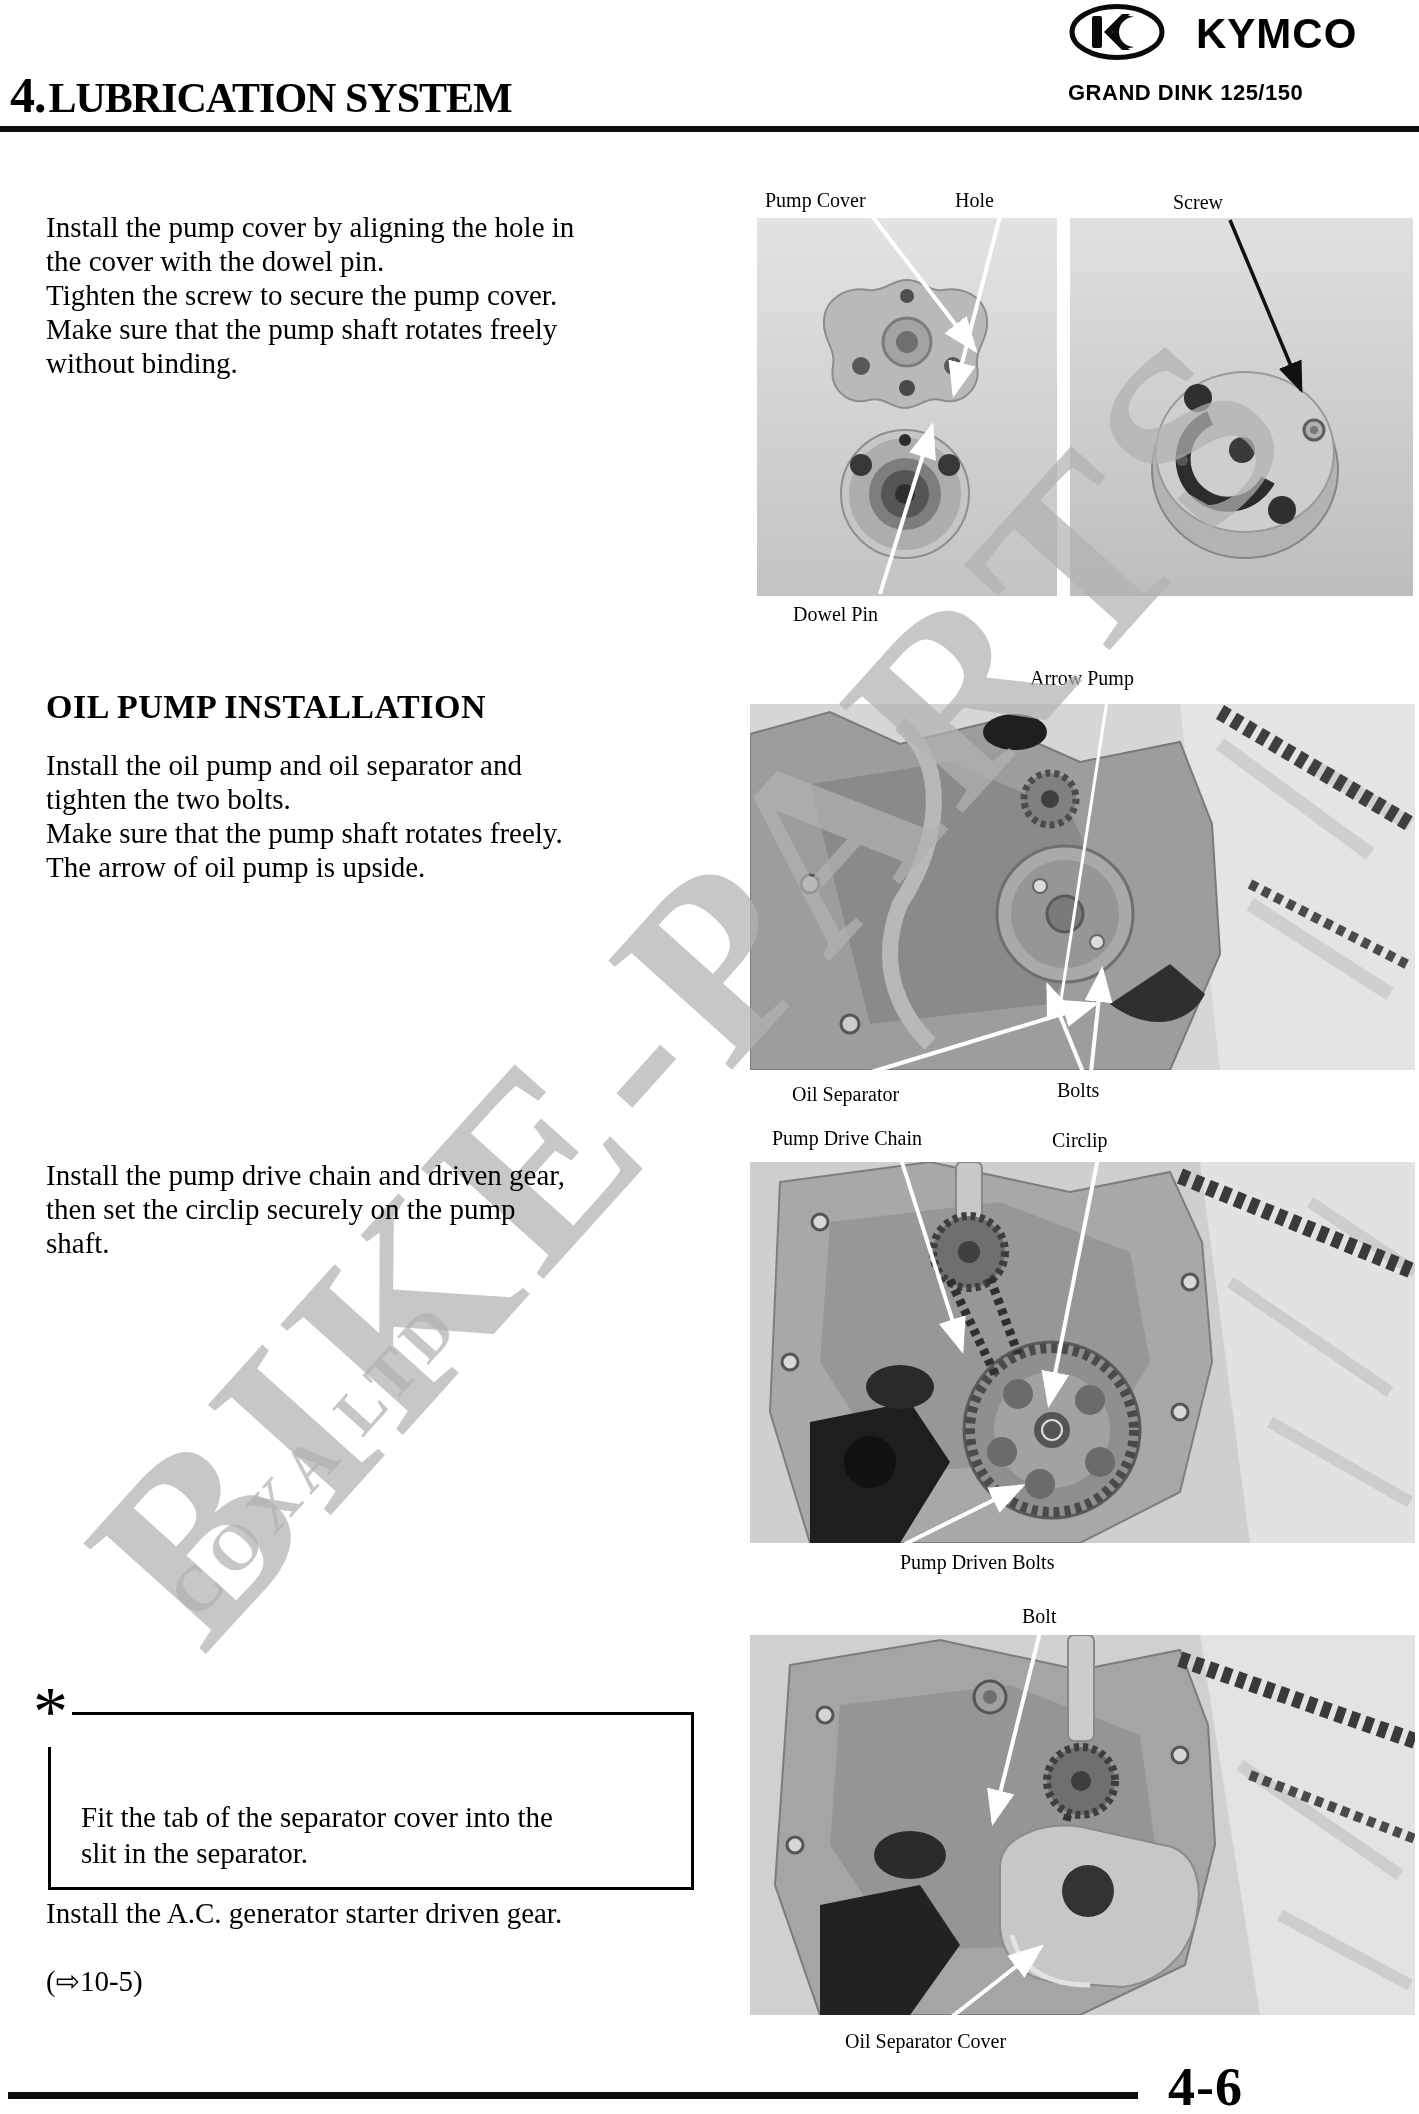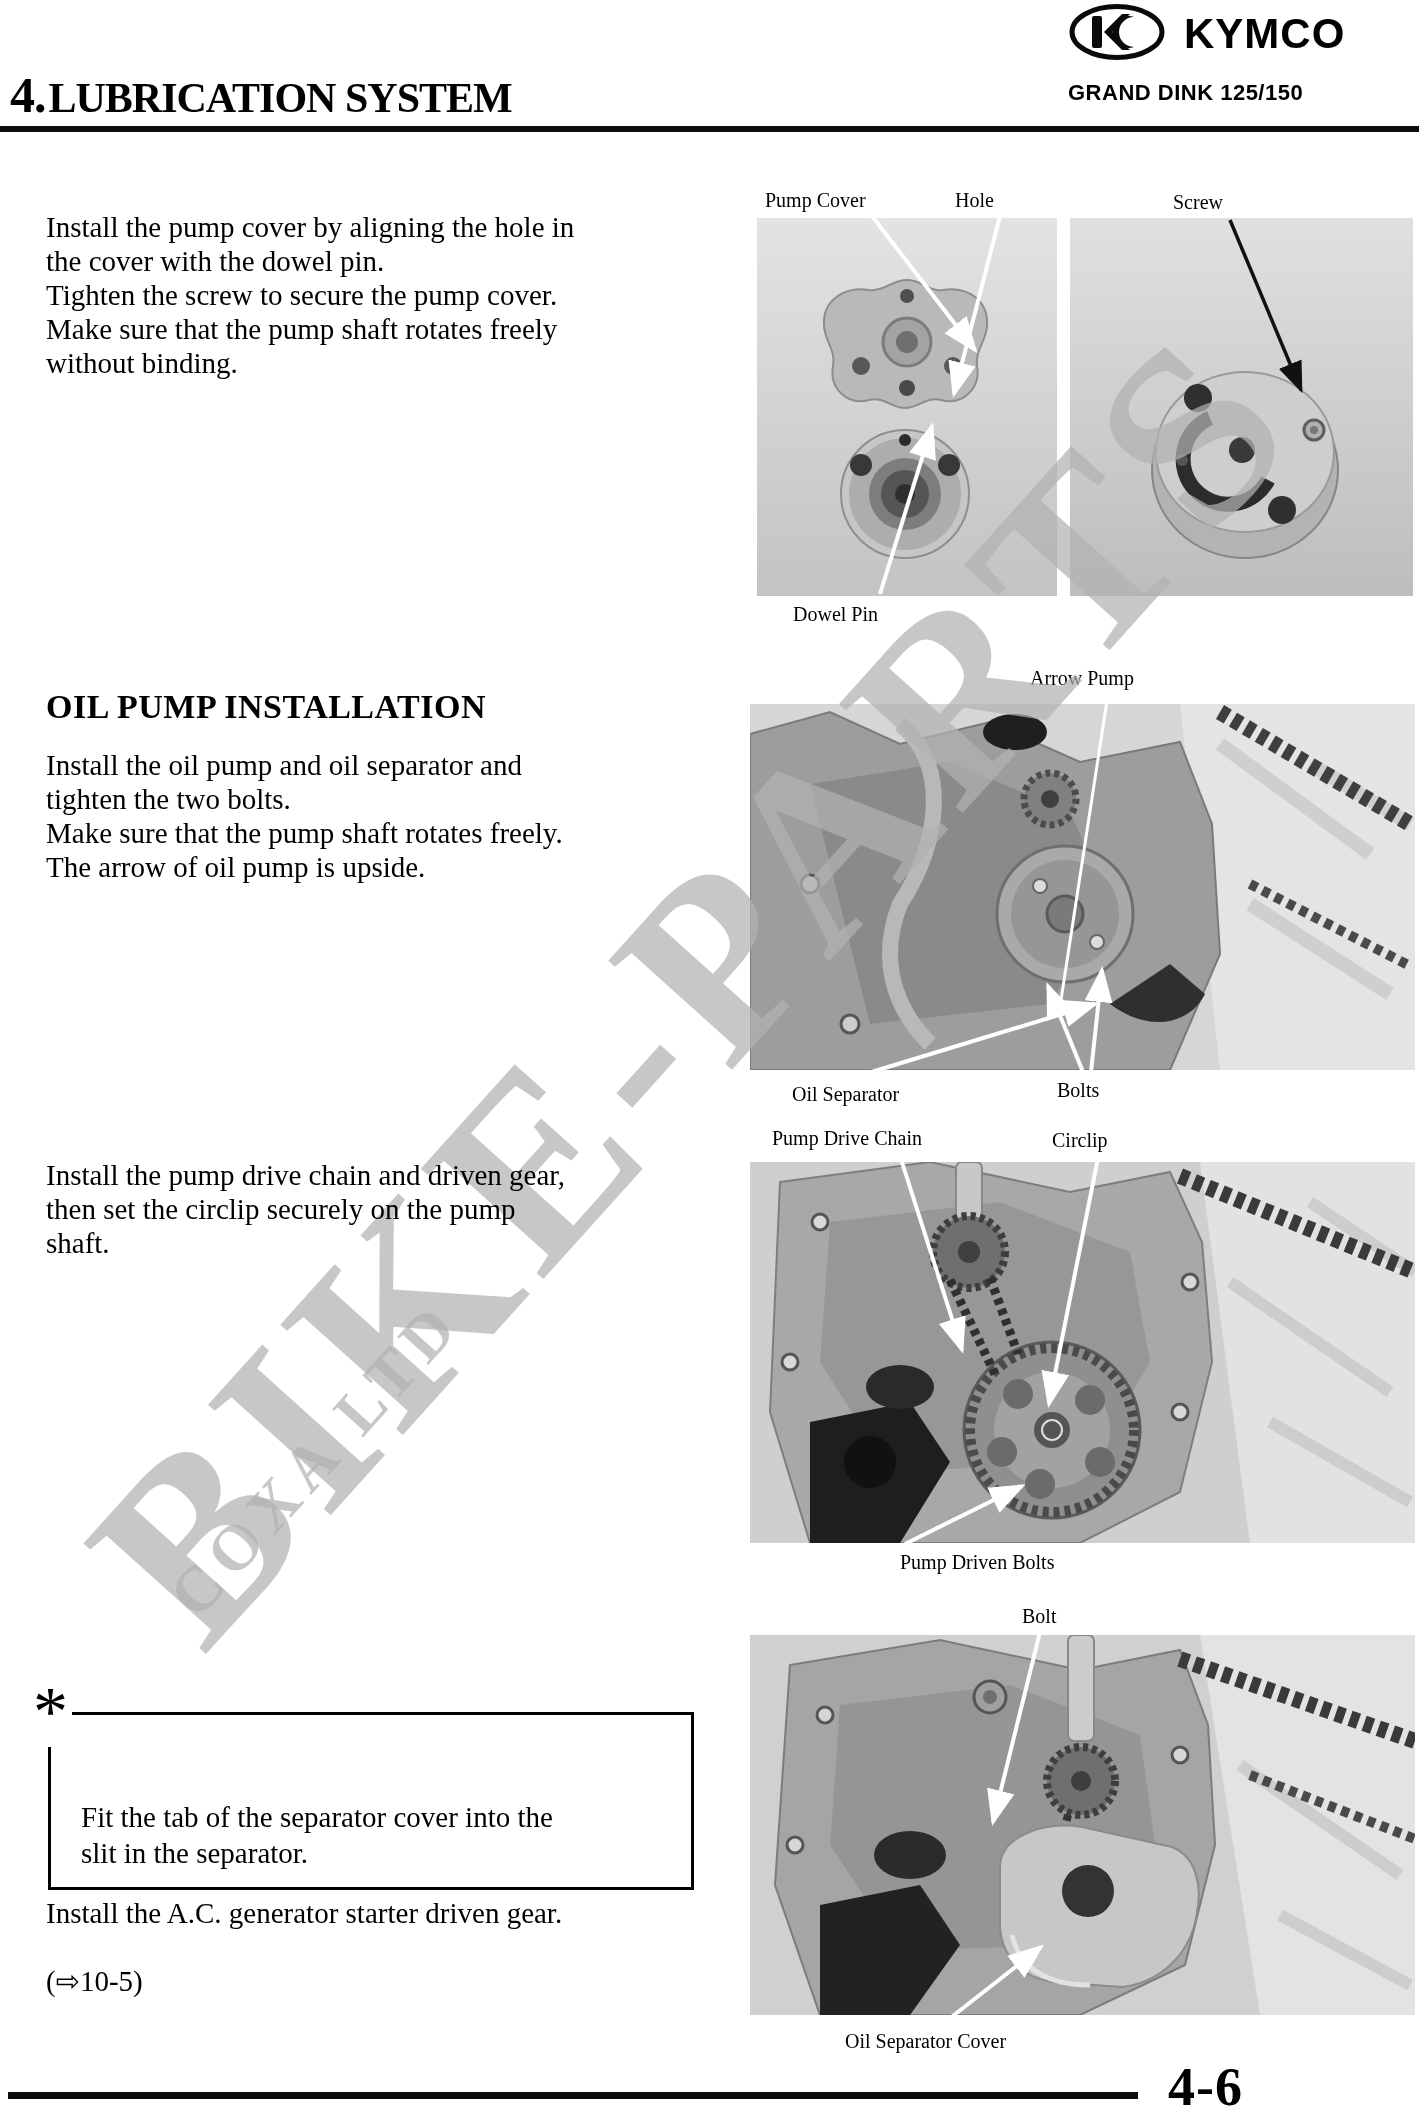--- a/index.html
+++ b/index.html
@@ -6,21 +6,21 @@
   #page{
     position:relative;width:1419px;height:2114px;background:#ffffff;
     font-family:"Liberation Serif", serif;color:#000;overflow:hidden;
     margin:0 auto;
   }
   
   .chapter-title{position:absolute;left:10px;top:66px;font-weight:bold;white-space:nowrap;letter-spacing:-1px;text-align:right;}
   .chapter-no{font-size:50px;}
   .chapter-name{font-size:42px;}
   .brand-block{position:absolute;left:1068px;top:4px;width:347px;}
-  .logo-row{display:flex;align-items:center;gap:18px;}
+  .logo-row{display:flex;align-items:center;gap:30px;}
   .kymco-text{font-family:"Liberation Sans",sans-serif;font-weight:bold;font-size:42px;letter-spacing:1px;}
   .model-text{font-family:"Liberation Sans",sans-serif;font-weight:bold;font-size:22px;margin-top:16px;letter-spacing:0.5px;white-space:nowrap;}
   .rule-top{position:absolute;left:0;top:126px;width:1419px;height:6px;background:#0d0d0d;}
   
   .para{position:absolute;left:46px;width:660px;font-size:29px;line-height:34px;white-space:pre-line;}
   .sec-heading{position:absolute;left:46px;font-size:34px;font-weight:bold;letter-spacing:0.5px;white-space:nowrap;}
   .note-box{position:absolute;left:48px;top:1712px;width:600px;border:3px solid #000;padding:12px 10px 16px 30px;font-size:29px;line-height:36px;white-space:pre-line;}
   .note-star{position:absolute;left:-22px;top:-38px;font-size:70px;line-height:70px;background:#fff;padding:0 4px;}
   
   .fig{position:absolute;}

